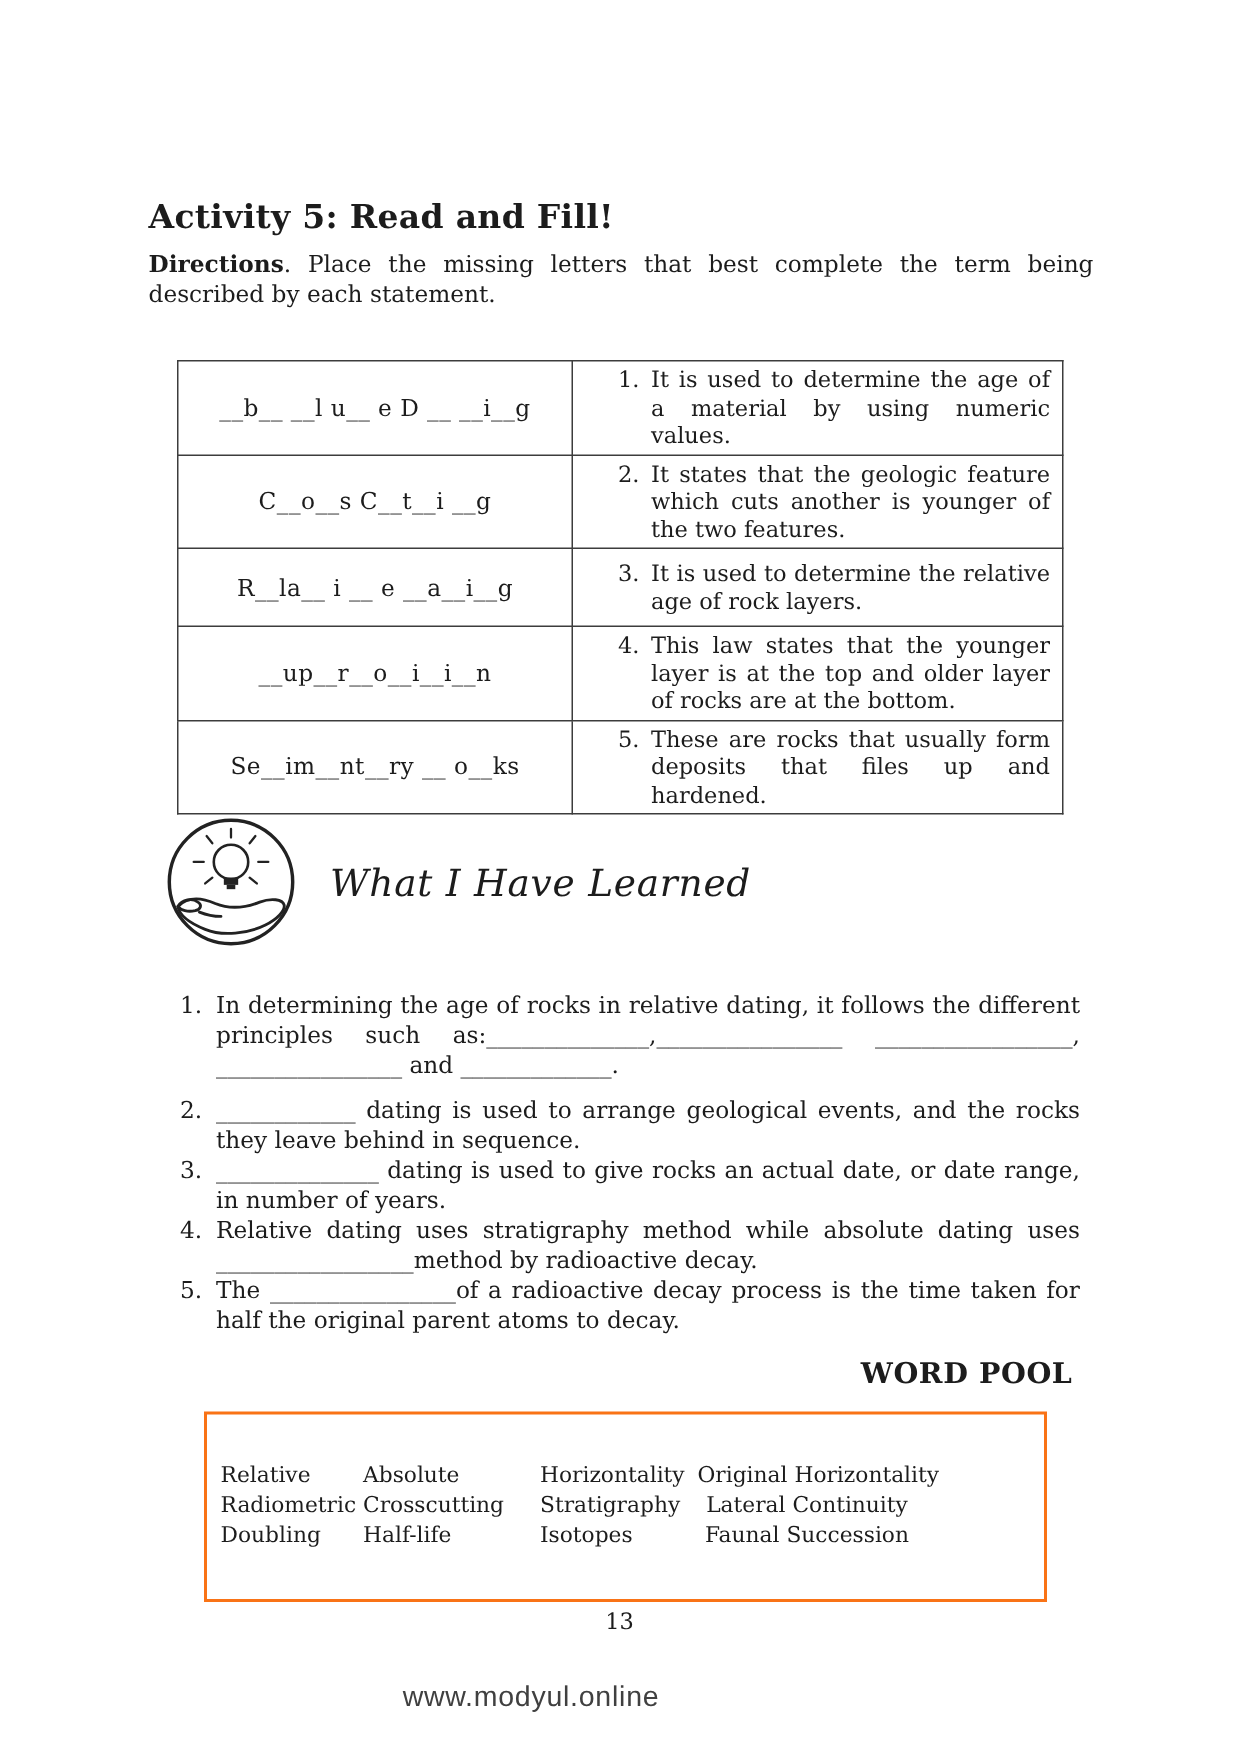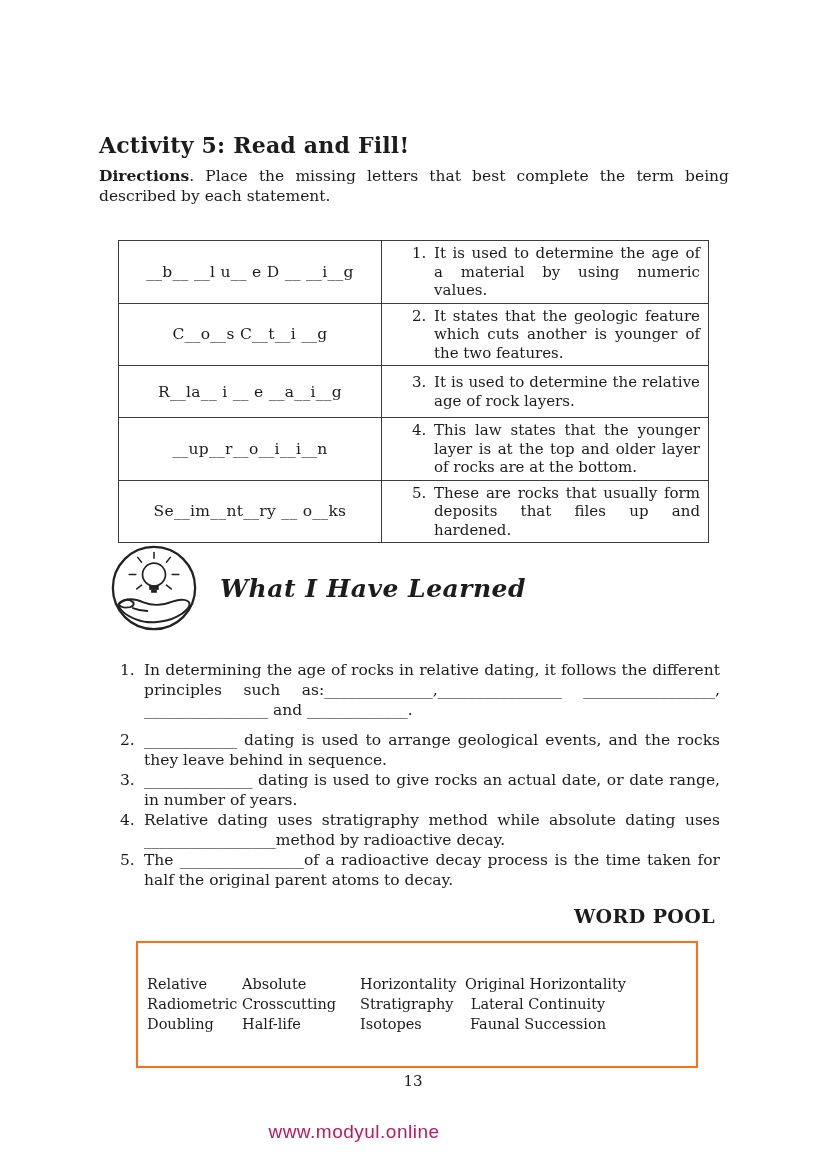--- a/index.html
+++ b/index.html
@@ -31,21 +31,21 @@
   .d .n { flex:none; width:22px; }
   .d .t { flex:1; text-align:justify; }
   tr.r1 td { height:57px; }
   tr.r2 td { height:55px; }
   tr.r3 td { height:52px; }
   tr.r4 td { height:55px; }
   tr.r5 td { height:54px; }
   .banner-icon { position:absolute; left:110px; top:544px; }
   .learned-heading {
     position:absolute; left:220px; top:574px;
-    font-size:25px; font-weight:bold; font-style:italic; letter-spacing:0.5px;
+    font-size:25px; font-weight:normal; font-style:italic; letter-spacing:0.5px;
   }
   .learned-list { position:absolute; left:120px; top:660px; width:600px; }
   .learned-item { display:flex; font-size:15.5px; line-height:20px; }
   .learned-item .n { flex:none; width:24px; }
   .learned-item .t { flex:1; text-align:justify; }
   .learned-item.gap { margin-bottom:10px; }
   .wp-heading {
     position:absolute; left:85px; top:905px; width:630px;
     text-align:right; font-weight:bold; font-size:19px; letter-spacing:0.4px;
   }
@@ -58,21 +58,21 @@
     font-size:14.5px; line-height:20px; white-space:nowrap;
   }
   .wp-cell.c4 { text-align:center; }
   .page-number {
     position:absolute; left:0; top:1072px; width:826px;
     text-align:center; font-size:15px;
   }
   .watermark {
     position:absolute; left:0; top:1121px; width:708px; text-align:center;
     font-family:"Liberation Sans", sans-serif; font-size:19px;
-    color:#be185d; letter-spacing:0.5px;
+    color:#404040; letter-spacing:0.5px;
   }
 </style>
 </head>
 <body>
 
 <div class="page">
 
   <div class="title">Activity 5: Read and Fill!</div>
 
   <div class="directions"><span class="bold">Directions</span><span>. Place the missing letters that best complete the term being described by each statement.</span></div>

